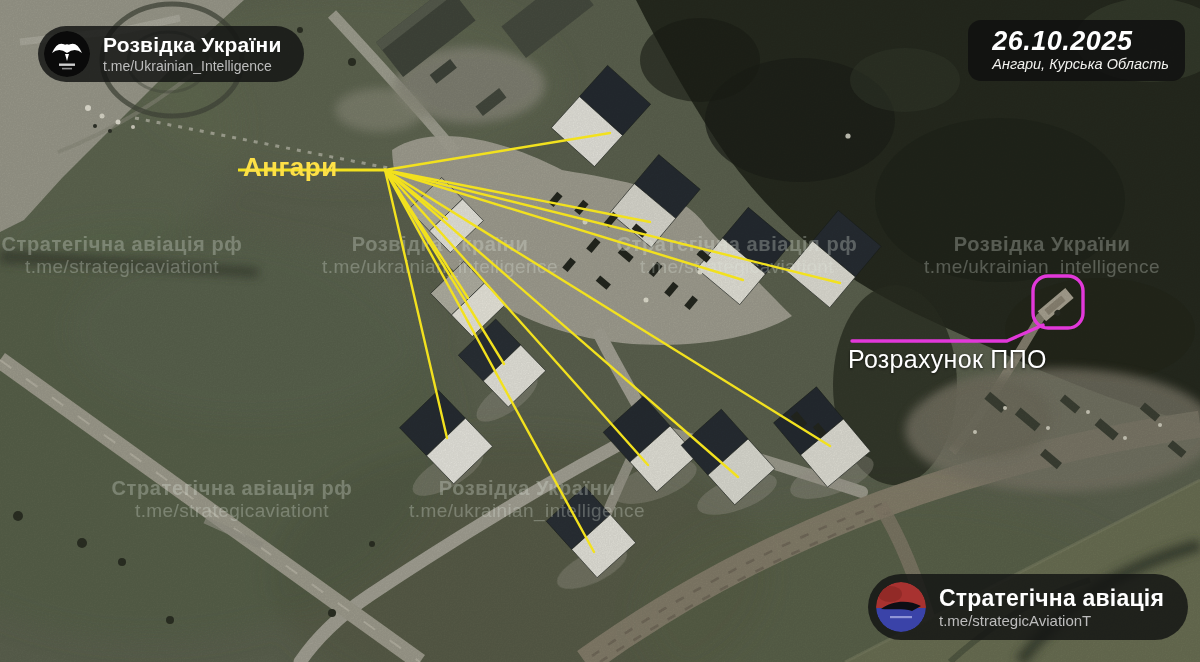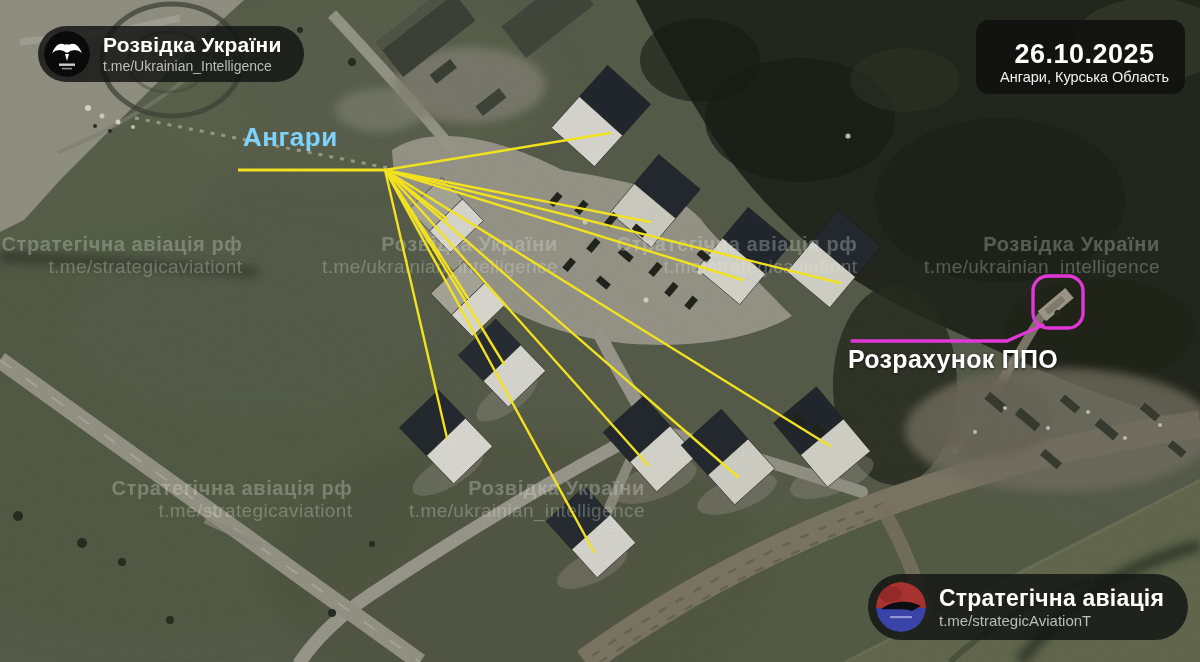--- a/index.html
+++ b/index.html
@@ -12,34 +12,34 @@
          background:rgba(19,20,19,0.84);color:#fff;box-sizing:border-box;}
   #badge-intel{left:38px;top:26px;height:56px;border-radius:30px;padding:5px 22px 5px 6px;}
   #badge-avia{right:12px;bottom:22px;height:66px;border-radius:34px;padding:6px 24px 6px 8px;}
   .logo-circle{border-radius:50%;flex:0 0 auto;overflow:hidden;}
   .b-col{display:flex;flex-direction:column;justify-content:center;line-height:1.18;}
   .b-title{font-size:21px;font-weight:700;letter-spacing:.2px;}
   .b-sub{font-size:14px;color:#bdbdbd;}
   #badge-avia .b-title{font-size:23px;}
   #badge-avia .b-sub{font-size:15px;}
   #badge-date{position:absolute;right:15px;top:20px;background:rgba(16,16,16,0.84);
-              border-radius:13px;padding:20px 16px 9px 24px;text-align:center;color:#fff;}
+              border-radius:13px;padding:7px 16px 9px 24px;text-align:left;color:#fff;font-style:italic;}
   #date-main{font-size:27px;font-weight:700;letter-spacing:.5px;line-height:1.05;}
   #date-loc{font-size:14.5px;color:#f2f2ef;margin-top:1px;}
 
   
-  #label-hangars{position:absolute;left:243px;top:122px;font-size:26px;font-weight:700;
-                 color:#7dd3fc;letter-spacing:.5px;}
-  #label-aa{position:absolute;left:848px;top:345px;font-size:25px;font-weight:700;color:#fff;
+  #label-hangars{position:absolute;left:243px;top:152px;font-size:26px;font-weight:700;
+                 color:#fde047;letter-spacing:.5px;}
+  #label-aa{position:absolute;left:848px;top:345px;font-size:25px;font-weight:400;color:#fff;
             text-shadow:0 1px 3px rgba(0,0,0,.65);letter-spacing:.3px;}
   #credit{position:absolute;left:461px;top:609px;font-size:15px;
           color:rgba(236,238,232,0.5);letter-spacing:.4px;}
 
   
-  .wm{position:absolute;transform:translateX(-50%);text-align:right;
+  .wm{position:absolute;transform:translateX(-50%);text-align:center;
       color:rgba(222,228,219,0.30);white-space:nowrap;}
   .wm .l1{font-size:20px;font-weight:600;letter-spacing:.6px;}
   .wm .l2{font-size:19px;font-weight:500;letter-spacing:.4px;}
 </style>
 </head>
 <body>
 
 <div id="root">
 
   <svg class="layer" viewBox="0 0 1200 662" preserveAspectRatio="none" aria-hidden="true">

